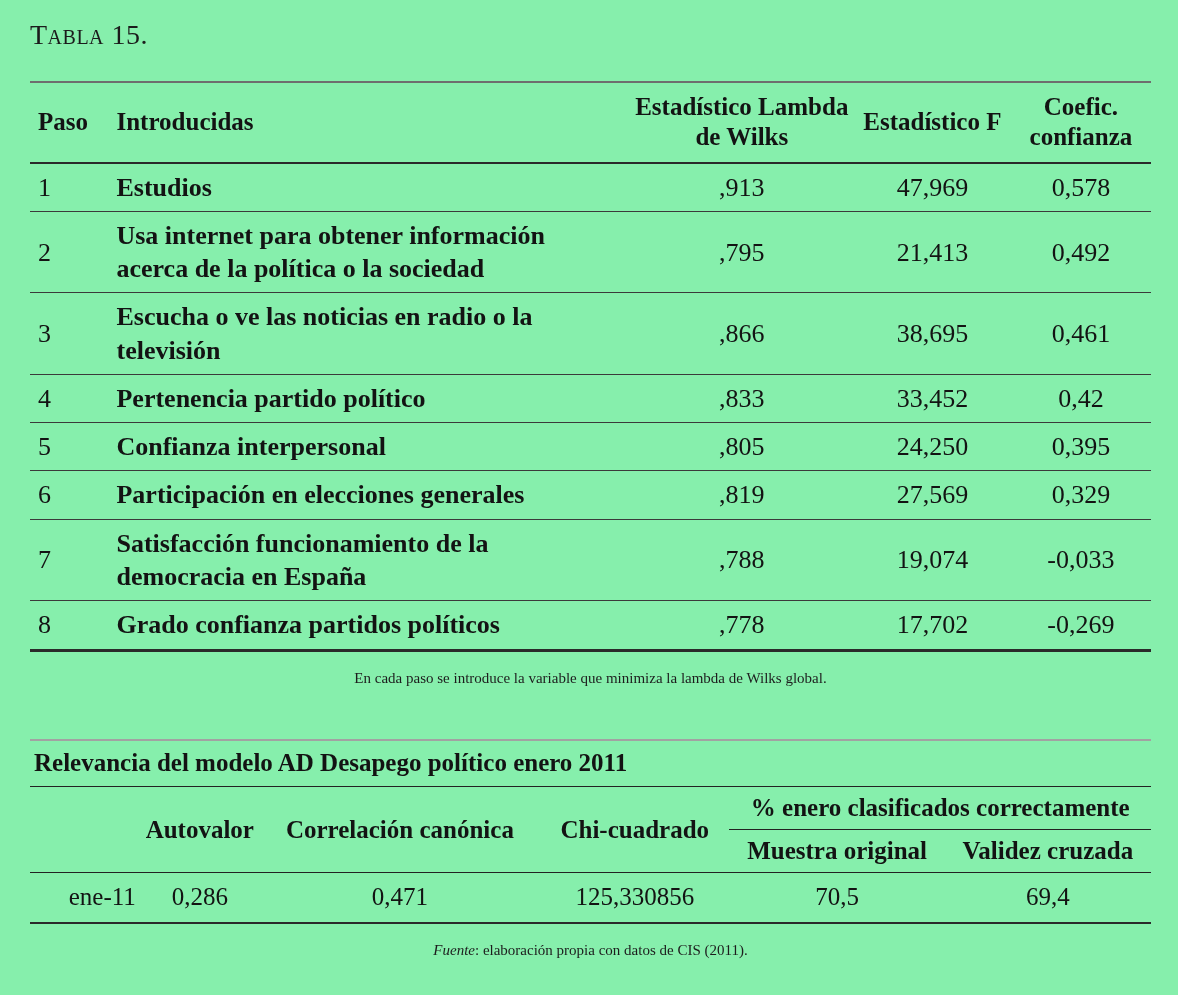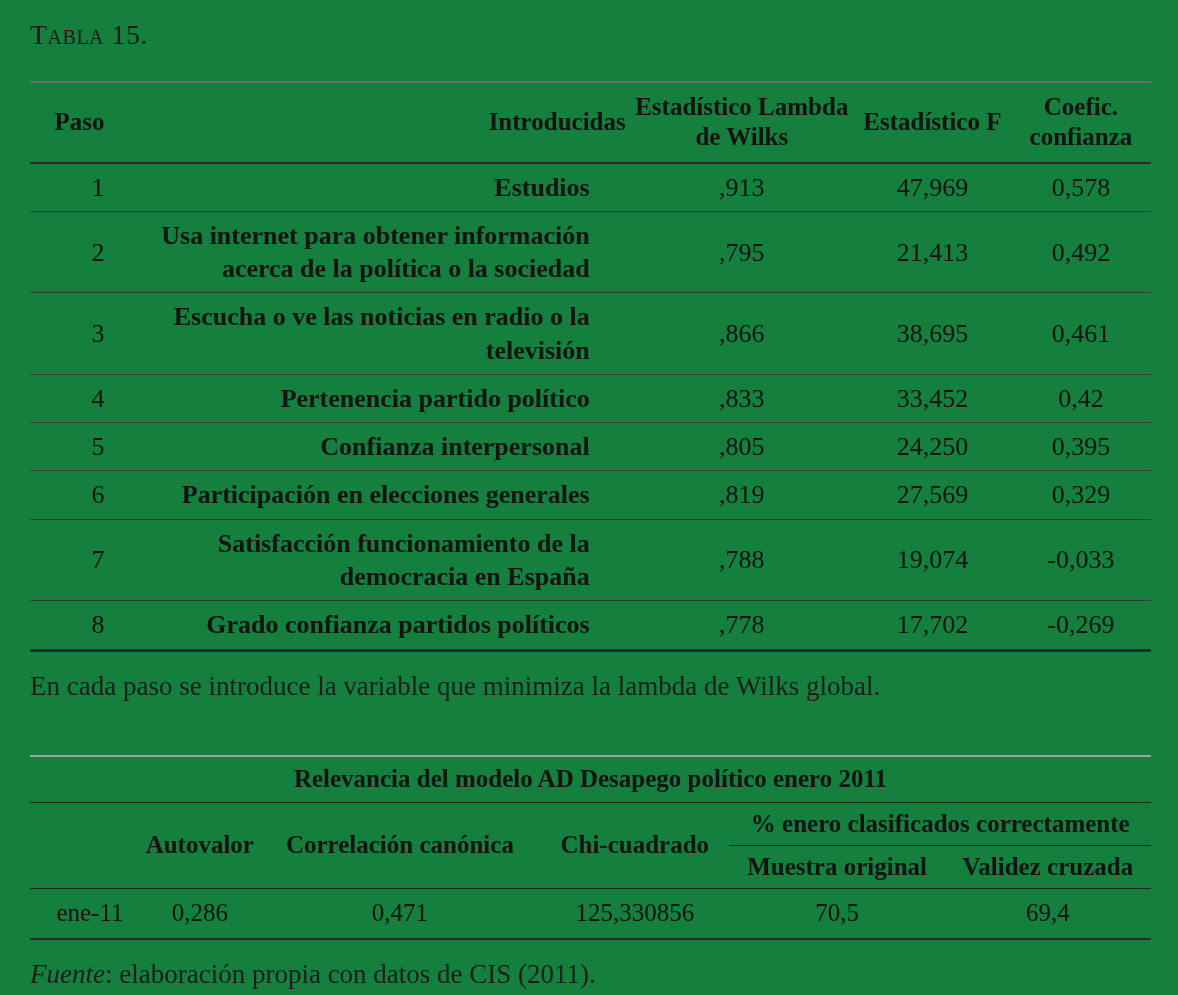--- a/index.html
+++ b/index.html
@@ -6,21 +6,21 @@
     margin: 0;
     padding: 0;
     background: #ffffff;
     color: #131313;
     font-family: "Liberation Serif", "DejaVu Serif", serif;
   }
   .page {
     position: relative;
     width: 1178px;
     height: 995px;
-    background: #15803d;
+    background: #86efac;
     box-sizing: border-box;
     padding: 16px 27px 0 30px;
   }
   
   .caption-block { margin-bottom: 26px; }
   .caption-line {
     font-variant: small-caps;
     font-size: 28px;
     line-height: 1.38;
     letter-spacing: 0.5px;
@@ -44,56 +44,56 @@
     line-height: 1.28;
     vertical-align: middle;
   }
   .col-paso   { width: 7%; }
   .col-intro  { width: 46.5%; }
   .col-lambda { width: 20%; }
   .col-f      { width: 14%; }
   .col-coef   { width: 12.5%; }
   .al { text-align: left; }
   .ac { text-align: center; }
-  .t1 th.al, .t1 td.al { padding-left: 8px; text-align: right; }
+  .t1 th.al, .t1 td.al { padding-left: 8px; }
   .t1 td.cell-intro { padding-right: 40px; font-weight: bold; }
   
   .footnote {
-    font-size: 27px;
+    font-size: 15px;
     color: #1d1d1d;
     margin-top: 17px;
     line-height: 1.3;
+    text-align: center;
   }
   .footnote .ital { font-style: italic; }
   
   .t2-wrap { margin-top: 51px; }
   .t2 { border-top: 2.5px solid #a2a2a2; border-bottom: 2.5px solid #2a2a2a; font-size: 25px; }
   .t2 .title-row td {
     font-weight: bold;
-    text-align: center;
     font-size: 25px;
     padding: 8px 4px 9px 4px;
     border-bottom: 1.5px solid #222;
   }
   .t2 thead .hdr th {
     font-weight: bold;
     vertical-align: middle;
     padding: 6px 4px;
     line-height: 1.2;
   }
   .t2 .span-underline { border-bottom: 1.5px solid #222; }
   .t2 tbody tr { border-top: 1.5px solid #222; }
   .t2 tbody td { padding: 10px 4px 11px 4px; vertical-align: middle; }
   .c2-label { width: 9.8%; }
   .c2-auto  { width: 10.7%; }
   .c2-corr  { width: 25%; }
   .c2-chi   { width: 16.9%; }
   .c2-mues  { width: 19.2%; }
   .c2-val   { width: 18.4%; }
-  .t2 .row-label { text-align: center; padding-left: 14px; }
+  .t2 .row-label { text-align: right; padding-left: 14px; }
 </style>
 </head>
 <body>
 
 <div class="page">
 
   <div class="caption-block">
     <div class="caption-line">Tabla 15.</div>
   </div>
 

